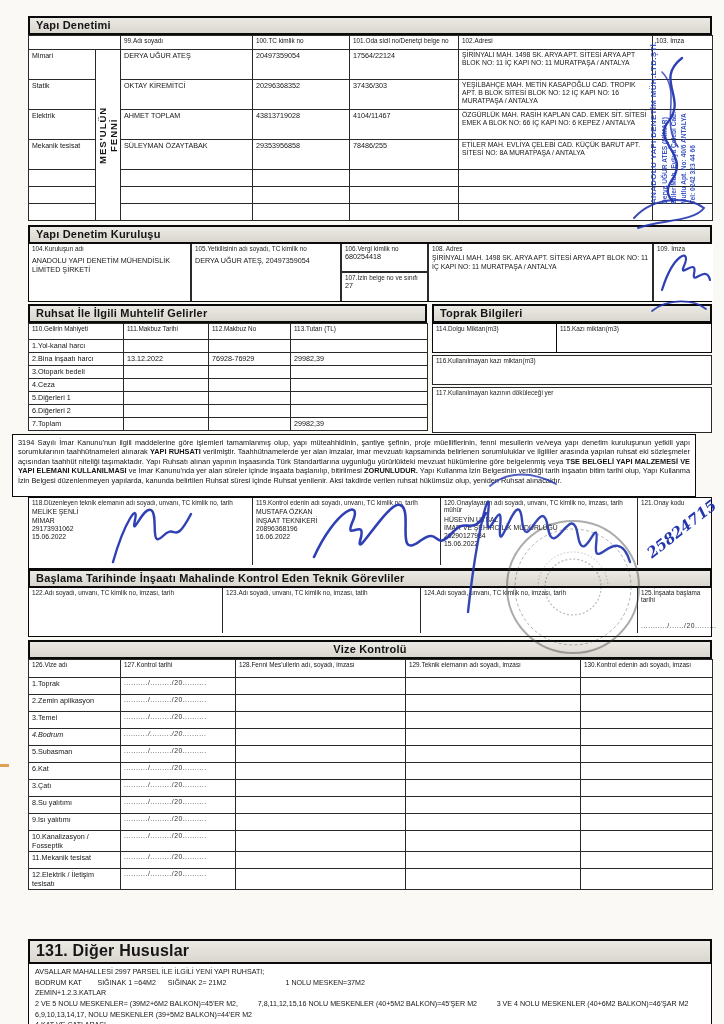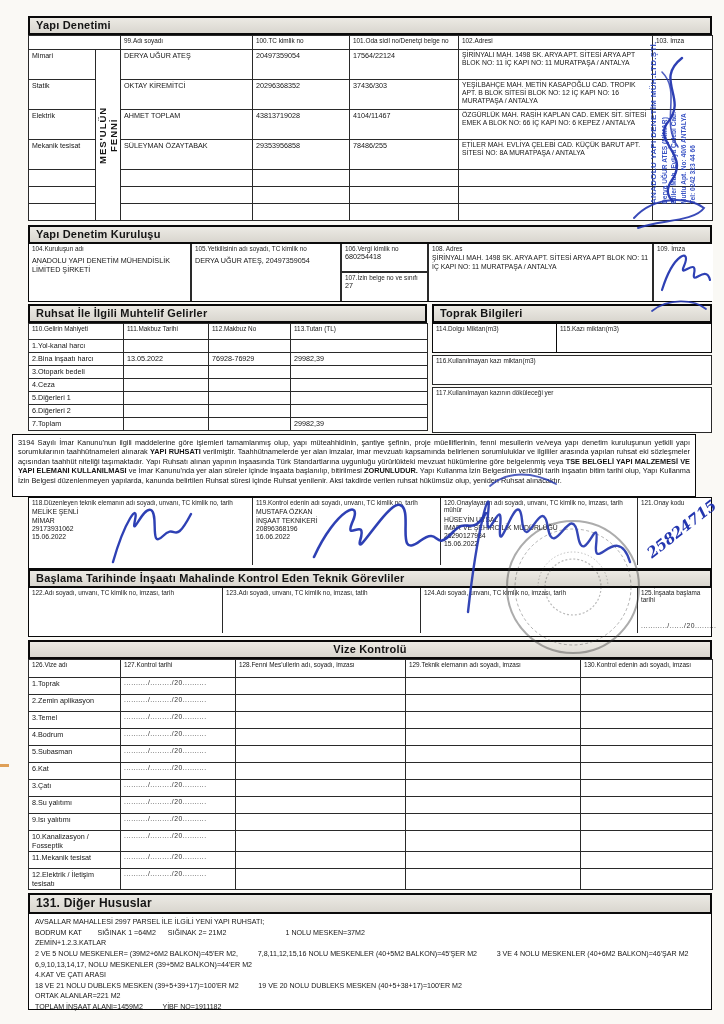--- a/index.html
+++ b/index.html
@@ -169,21 +169,21 @@
         <td class="hdcell">113.Tutarı (TL)</td>
       </tr>
       <tr style="height:13px;">
             <td class="v">1.Yol-kanal harcı</td>
             <td class="v"></td>
             <td class="v"></td>
             <td class="v"></td>
           </tr>
       <tr style="height:13px;">
             <td class="v">2.Bina inşaatı harcı</td>
-            <td class="v">13.05.2022</td>
+            <td class="v">13.12.2022</td>
             <td class="v">76928-76929</td>
             <td class="v">29982,39</td>
           </tr>
       <tr style="height:13px;">
             <td class="v">3.Otopark bedeli</td>
             <td class="v"></td>
             <td class="v"></td>
             <td class="v"></td>
           </tr>
       <tr style="height:13px;">
@@ -316,21 +316,21 @@
             <td></td>
             <td></td>
           </tr>
       <tr style="height:17px;">
             <td class="v">3.Temel</td>
             <td class="dots">........../........./20..........</td>
             <td></td>
             <td></td>
             <td></td>
           </tr>
-      <tr style="height:17px;">
+      <tr style="height:17px;font-style:italic;">
             <td class="v">4.Bodrum</td>
             <td class="dots">........../........./20..........</td>
             <td></td>
             <td></td>
             <td></td>
           </tr>
       <tr style="height:17px;">
             <td class="v">5.Subasman</td>
             <td class="dots">........../........./20..........</td>
             <td></td>
@@ -384,21 +384,21 @@
             <td class="dots">........../........./20..........</td>
             <td></td>
             <td></td>
             <td></td>
           </tr>
     </tbody>
       </table>
   </div>
 
   <div class="sec" style="left:28px;top:893px;width:684px;">
-    <div class="bar" style="font-size:12px;">131. Diğer Hususlar</div>
+    <div class="bar" style="font-size:16px;margin-top:46px;">131. Diğer Hususlar</div>
     <div style="box-sizing:border-box;border:1.6px solid #0a0a0a;border-top:none;background:#fff;height:96px;padding:3px 6px;">
       <div class="other-lines">AVSALLAR MAHALLESİ 2997 PARSEL İLE İLGİLİ YENİ YAPI RUHSATI;
 BODRUM KAT        SIĞINAK 1 =64M2      SIĞINAK 2= 21M2                              1 NOLU MESKEN=37M2
 ZEMİN+1.2.3.KATLAR
 2 VE 5 NOLU MESKENLER= (39M2+6M2 BALKON)=45'ER M2,          7,8,11,12,15,16 NOLU MESKENLER (40+5M2 BALKON)=45'ŞER M2          3 VE 4 NOLU MESKENLER (40+6M2 BALKON)=46'ŞAR M2
 6,9,10,13,14,17, NOLU MESKENLER (39+5M2 BALKON)=44'ER M2
 4.KAT VE ÇATI ARASI
 18 VE 21 NOLU DUBLEKS MESKEN (39+5+39+17)=100'ER M2          19 VE 20 NOLU DUBLEKS MESKEN (40+5+38+17)=100'ER M2
 ORTAK ALANLAR=221 M2
 TOPLAM İNŞAAT ALANI=1459M2          YİBF NO=1911182</div>

